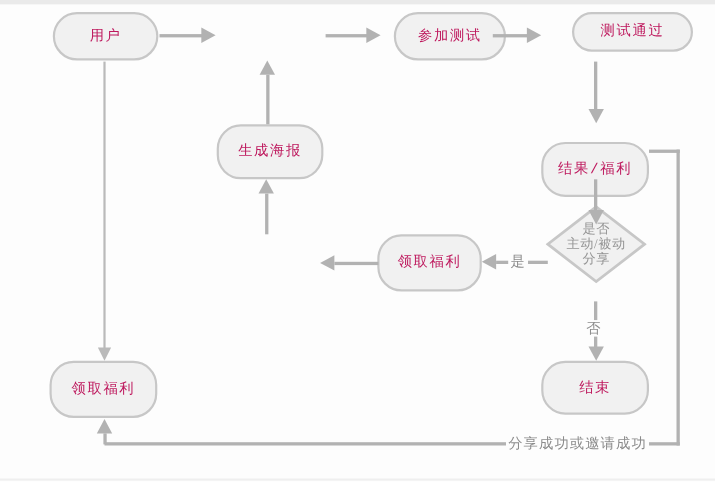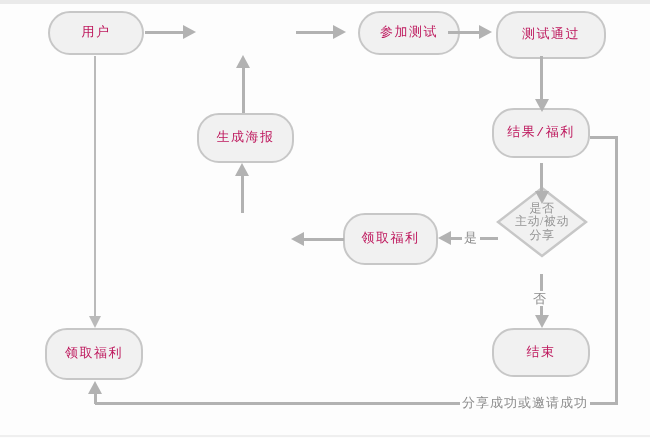--- a/index.html
+++ b/index.html
@@ -14,23 +14,23 @@
   
   .node{
     position:absolute;box-sizing:border-box;
     display:flex;flex-direction:column;align-items:center;justify-content:center;
     background:#f1f1f1;border:2.5px solid #c7c7c7;border-radius:22px;
     color:#be185d;font-size:13px;letter-spacing:1.5px;text-align:center;line-height:18px;font-family:Liberation Mono, monospace;
   }
   .n-user{left:48px;top:11px;width:96px;height:44px;}
   .n-open{left:196px;top:11px;width:99px;height:44px;letter-spacing:0.5px;}
   .n-test{left:358px;top:11px;width:102px;height:44px;}
-  .n-passed{left:496px;top:11px;width:110px;height:48px;}
+  .n-passed{left:520px;top:11px;width:110px;height:36px;}
   .n-other{left:197px;top:113px;width:97px;height:50px;}
-  .n-result{left:492px;top:108px;width:98px;height:50px;}
+  .n-result{left:492px;top:129px;width:98px;height:50px;}
   .n-friends{left:193px;top:213px;width:98px;height:54px;}
   .n-poster{left:343px;top:213px;width:95px;height:52px;}
   .n-end{left:492px;top:328px;width:98px;height:49px;}
   .n-claim{left:45px;top:328px;width:98px;height:52px;}
 
   
   .diamond{position:absolute;left:496px;top:186px;width:92px;height:72px;}
   .diamond svg{position:absolute;left:0;top:0;}
   .dtext{
     position:absolute;left:0;top:0;width:92px;height:72px;

